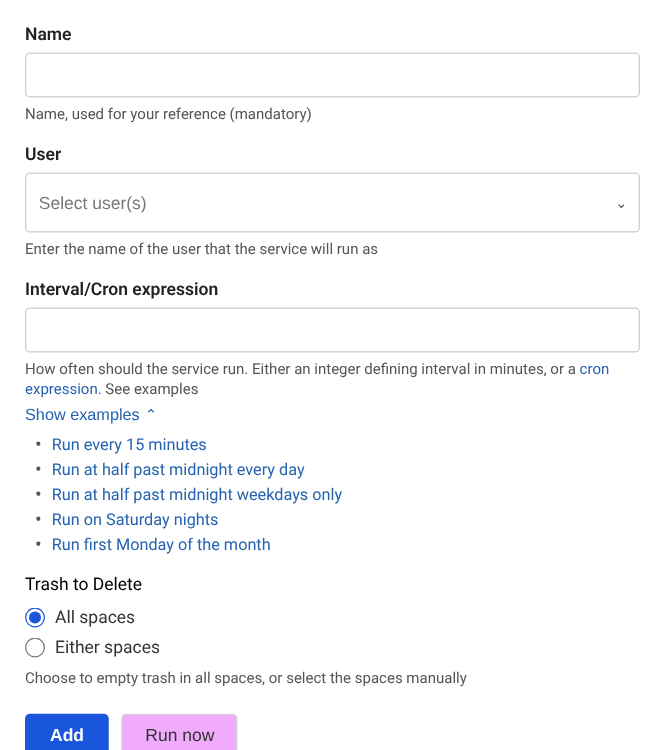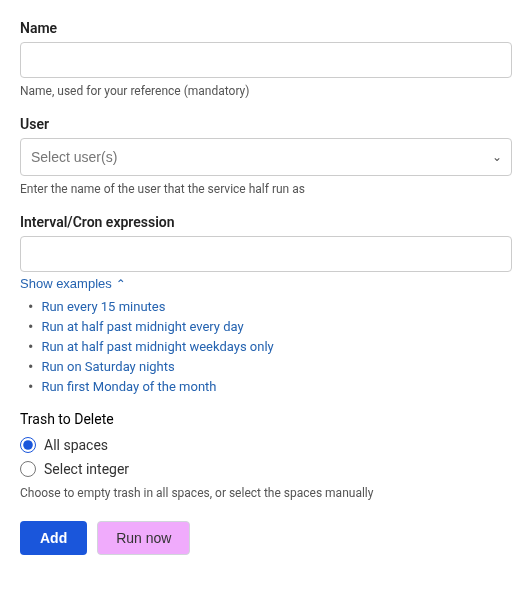--- a/index.html
+++ b/index.html
@@ -44,21 +44,21 @@
       background: #fff;
     }
 
     .select-wrapper {
       position: relative;
       width: 100%;
     }
 
     .select-input {
       width: 100%;
-      height: 38px;
+      height: 48px;
       border: 1px solid #ccc;
       border-radius: 4px;
       padding: 0 36px 0 10px;
       font-size: 14px;
       color: #777;
       background: #fff;
       appearance: none;
       cursor: pointer;
       outline: none;
     }
@@ -202,26 +202,29 @@
 </div>
 
 <div class="field-group">
   <label class="field-label">User</label>
   <div class="select-wrapper">
     <select class="select-input">
       <option value="" disabled="" selected="">Select user(s)</option>
     </select>
     <span class="select-chevron">⌄</span>
   </div>
-  <div class="field-hint">Enter the name of the user that the service half run as</div>
+  <div class="field-hint">Enter the name of the user that the service will run as</div>
 </div>
 
 <div class="field-group">
   <label class="field-label">Interval/Cron expression</label>
   <input type="text" class="text-input" style="">
+  <div class="field-hint">
+    <span>How often should the service run. Either an integer defining interval in minutes, or a </span><a href="#" class="link-blue">cron expression</a><span>. See examples</span>
+  </div>
 
   <button class="show-examples-btn">
     <span>Show examples</span>
     <span class="caret-up">⌃</span>
   </button>
 
   <ul class="examples-list">
   <li>
         <a href="#">Run every 15 minutes</a>
       </li>
@@ -243,21 +246,21 @@
 <div class="trash-section">
   <span class="trash-label">Trash to Delete</span>
 
   <div class="radio-option">
     <input type="radio" name="trash" id="all-spaces" checked="" style="">
     <label for="all-spaces">All spaces</label>
   </div>
 
   <div class="radio-option">
     <input type="radio" name="trash" id="select-spaces" style="">
-    <label for="select-spaces">Select integer</label>
+    <label for="select-spaces">Either spaces</label>
   </div>
 
   <div class="field-hint">Choose to empty trash in all spaces, or select the spaces manually</div>
 </div>
 
 <div class="actions">
   <button class="btn-add">Add</button>
   <button class="btn-run-now">Run now</button>
 </div>
 

